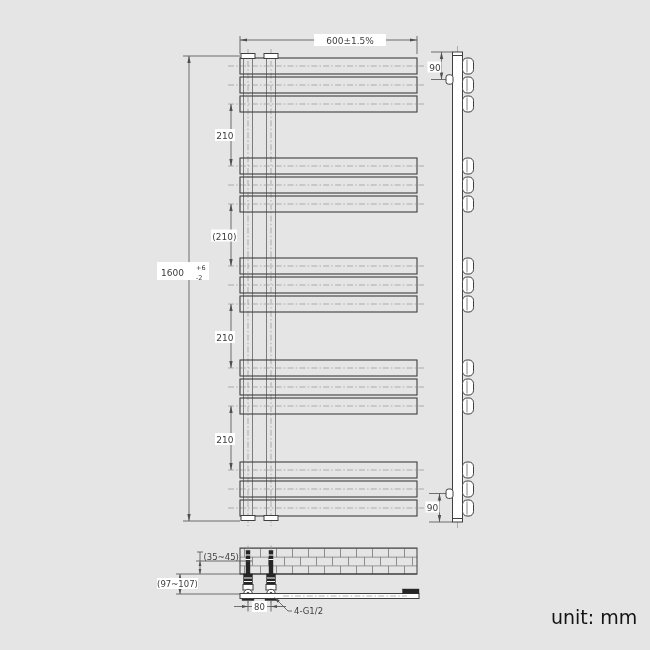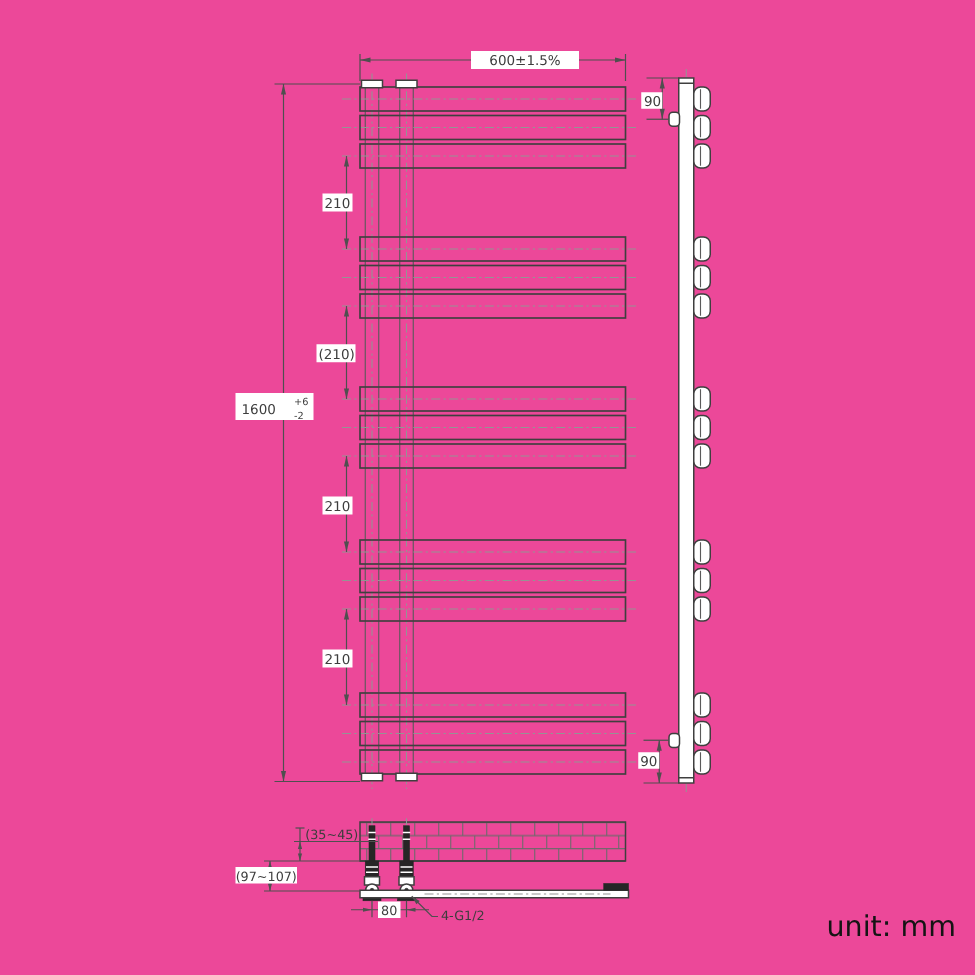--- a/index.html
+++ b/index.html
@@ -1,16 +1,16 @@
 <!DOCTYPE html>
 <html><head>
 <meta charset="utf-8">
 <style>
   html,body{margin:0;padding:0;background:#fff;}
-  .stage{position:relative;width:650px;height:650px;background:#ec4899;overflow:hidden;}
+  .stage{position:relative;width:650px;height:650px;background:#e5e5e5;overflow:hidden;}
   svg{display:block;}
   .ol{stroke:#3f3f3f;stroke-width:1.1;fill:none;}
   .olt{stroke:#3f3f3f;stroke-width:1;fill:none;}
   .olf{stroke:#3f3f3f;stroke-width:1;fill:#ffffff;}
   .tl{stroke:#5a5a5a;stroke-width:0.75;fill:none;}
   .cl{stroke:#949494;stroke-width:0.7;fill:none;stroke-dasharray:6 2.2 1.5 2.2;}
   .dl{stroke:#4f4f4f;stroke-width:0.8;fill:none;}
   .ar{fill:#4f4f4f;stroke:none;}
   .dk{fill:#262626;stroke:#262626;stroke-width:0.4;}
   .wh{stroke:#ffffff;stroke-width:1;fill:none;}

